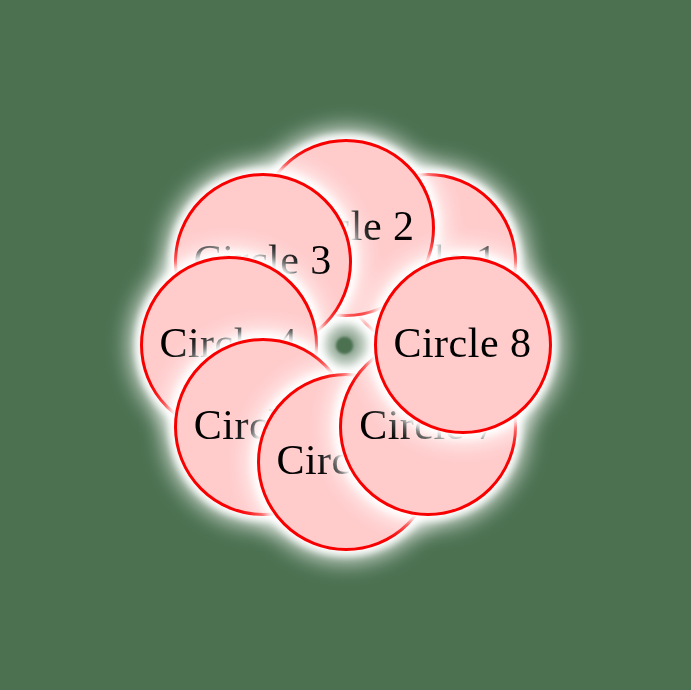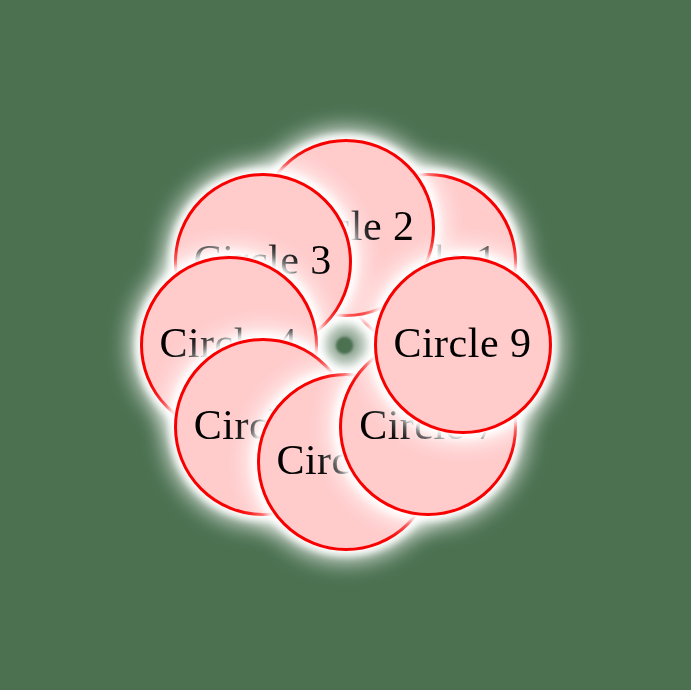--- a/index.html
+++ b/index.html
@@ -65,16 +65,16 @@
 
     <div class="circle" style="left: 256.5px; top: 372.5px; width: 178px; height: 178px; background: rgb(255, 203, 203); border: 3px solid rgb(248, 0, 0); box-shadow: rgba(255, 255, 255, 0.95) 0px 0px 7px 5px, rgba(255, 255, 255, 0.79) 0px 0px 22px 11px;">
       <span class="label" style="color: rgb(0, 0, 0);">Circle 6</span>
     </div>
 
     <div class="circle" style="left: 339.2px; top: 338.2px; width: 178px; height: 178px; background: rgb(255, 203, 203); border: 3px solid rgb(248, 0, 0); box-shadow: rgba(255, 255, 255, 0.95) 0px 0px 7px 5px, rgba(255, 255, 255, 0.79) 0px 0px 22px 11px;">
       <span class="label" style="color: rgb(0, 0, 0);">Circle 7</span>
     </div>
 
     <div class="circle" style="left: 373.5px; top: 255.5px; width: 178px; height: 178px; background: rgb(255, 203, 203); border: 3px solid rgb(248, 0, 0); box-shadow: rgba(255, 255, 255, 0.95) 0px 0px 7px 5px, rgba(255, 255, 255, 0.79) 0px 0px 22px 11px;">
-      <span class="label" style="color: rgb(0, 0, 0);">Circle 9</span>
+      <span class="label" style="color: rgb(0, 0, 0);">Circle 8</span>
     </div>
   <div class="center-dot" style="width: 17px; height: 17px; left: 335.5px; top: 336.5px; background: rgb(75, 113, 81);"></div>
 </div>
 
 </body></html>

